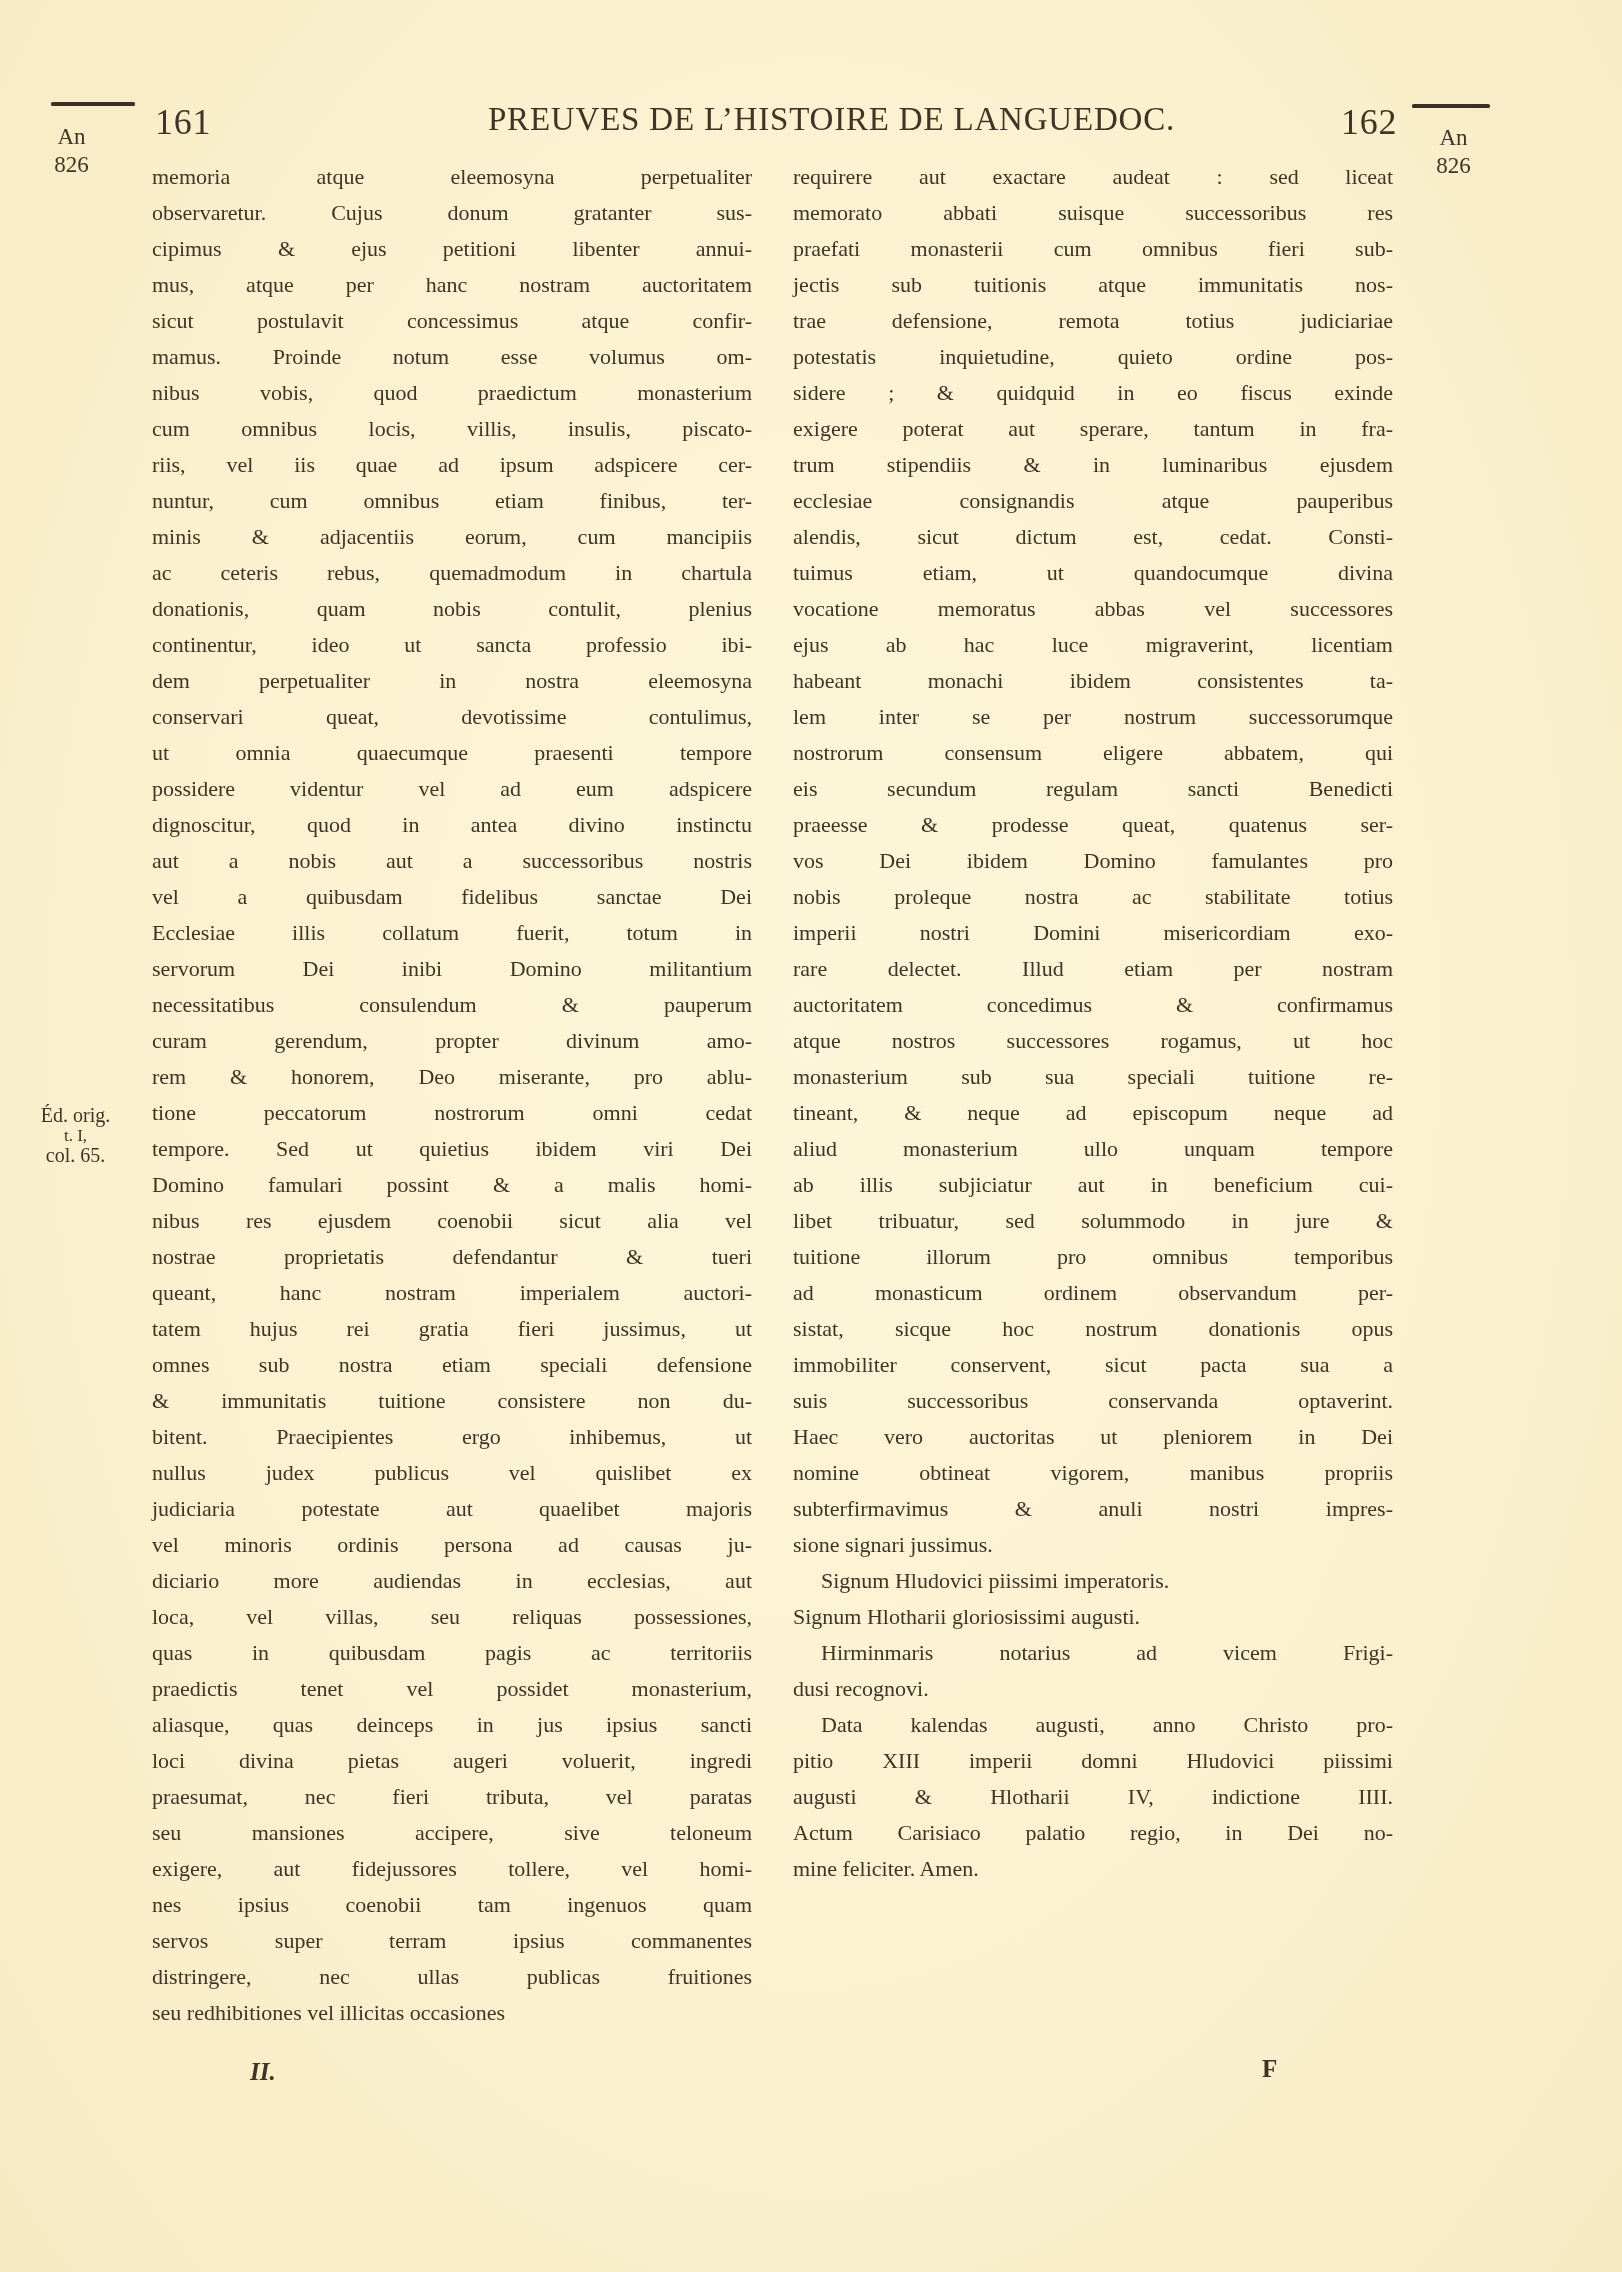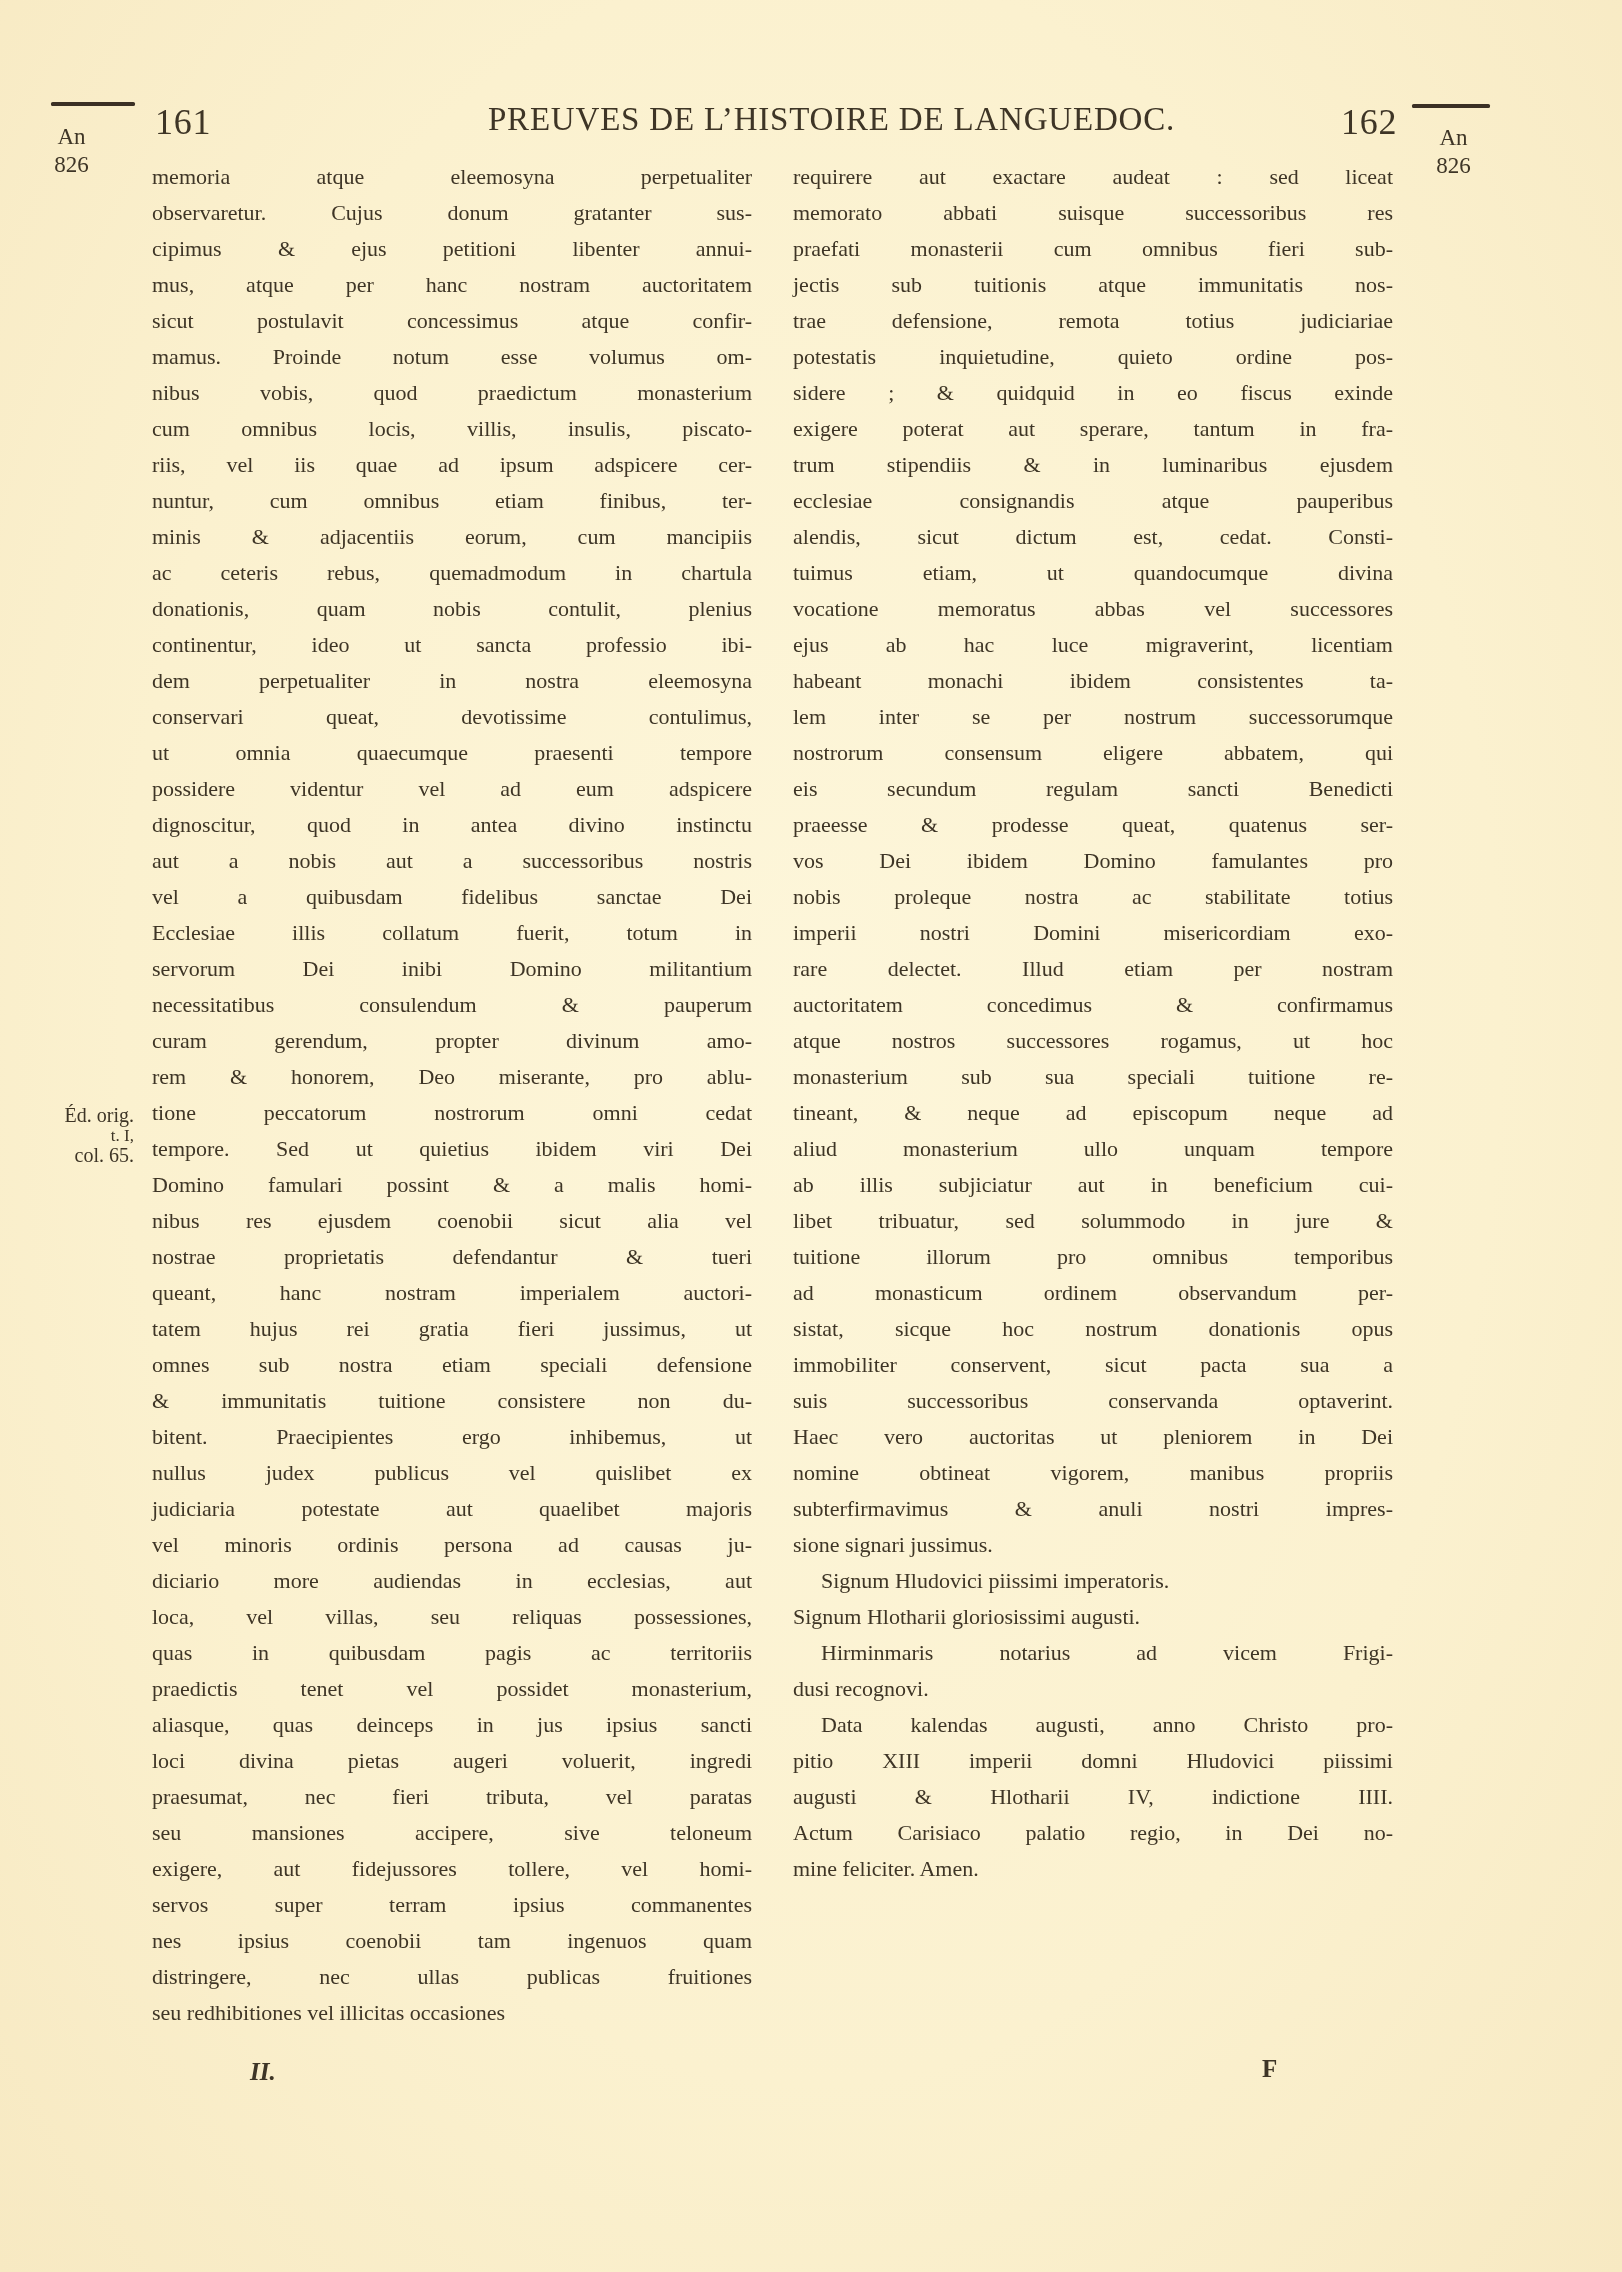--- a/index.html
+++ b/index.html
@@ -14,21 +14,21 @@
   .rule { position: absolute; height: 3.9px; background: #3b3024; border-radius: 1.6px; }
   .margin-note { position: absolute; text-align: center; font-size: 23px; line-height: 28px; color: #3e3526; }
   .header-page { position: absolute; top: 101px; font-size: 36px; letter-spacing: 0.8px; }
   .header-title { position: absolute; top: 101px; left: 412px; width: 839px; text-align: center; font-size: 33px; letter-spacing: 0.8px; }
   .col { position: absolute; top: 159px; width: 600px; font-size: 22px; line-height: 36px; text-align: justify; }
   .col .line { display: block; height: 36px; white-space: nowrap; text-align-last: justify; text-align: justify; }
   .col .line.last { text-align-last: left; }
   .col .line.indent { padding-left: 28px; }
   #col-left { left: 152px; }
   #col-right { left: 793px; }
-  .ed-note { position: absolute; left: 17px; top: 1104px; width: 117px; text-align: right; font-size: 20px; line-height: 22.5px; }
+  .ed-note { position: absolute; left: 17px; top: 1104px; width: 117px; text-align: center; font-size: 20px; line-height: 22.5px; }
   .ed-note span { display: block; }
   .ed-note .small { font-size: 17px; line-height: 17px; }
   .signature { position: absolute; top: 2058px; font-size: 25px; font-weight: bold; }
 </style>
 </head>
 <body>
 
 <div class="rule" style="left:51px; top:102px; width:84px;"></div>
 <div class="rule" style="left:1412px; top:104px; width:78px;"></div>
 
@@ -87,22 +87,22 @@
     <span class="line">vel minoris ordinis persona ad causas ju-</span>
     <span class="line">diciario more audiendas in ecclesias, aut</span>
     <span class="line">loca, vel villas, seu reliquas possessiones,</span>
     <span class="line">quas in quibusdam pagis ac territoriis</span>
     <span class="line">praedictis tenet vel possidet monasterium,</span>
     <span class="line">aliasque, quas deinceps in jus ipsius sancti</span>
     <span class="line">loci divina pietas augeri voluerit, ingredi</span>
     <span class="line">praesumat, nec fieri tributa, vel paratas</span>
     <span class="line">seu mansiones accipere, sive teloneum</span>
     <span class="line">exigere, aut fidejussores tollere, vel homi-</span>
+    <span class="line">nes ipsius coenobii tam ingenuos quam</span>
     <span class="line">servos super terram ipsius commanentes</span>
-    <span class="line">nes ipsius coenobii tam ingenuos quam</span>
     <span class="line">distringere, nec ullas publicas fruitiones</span>
     <span class="line last">seu redhibitiones vel illicitas occasiones</span>
   </div>
 <div class="col" id="col-right">
     <span class="line">requirere aut exactare audeat : sed liceat</span>
     <span class="line">memorato abbati suisque successoribus res</span>
     <span class="line">praefati monasterii cum omnibus fieri sub-</span>
     <span class="line">jectis sub tuitionis atque immunitatis nos-</span>
     <span class="line">trae defensione, remota totius judiciariae</span>
     <span class="line">potestatis inquietudine, quieto ordine pos-</span>

